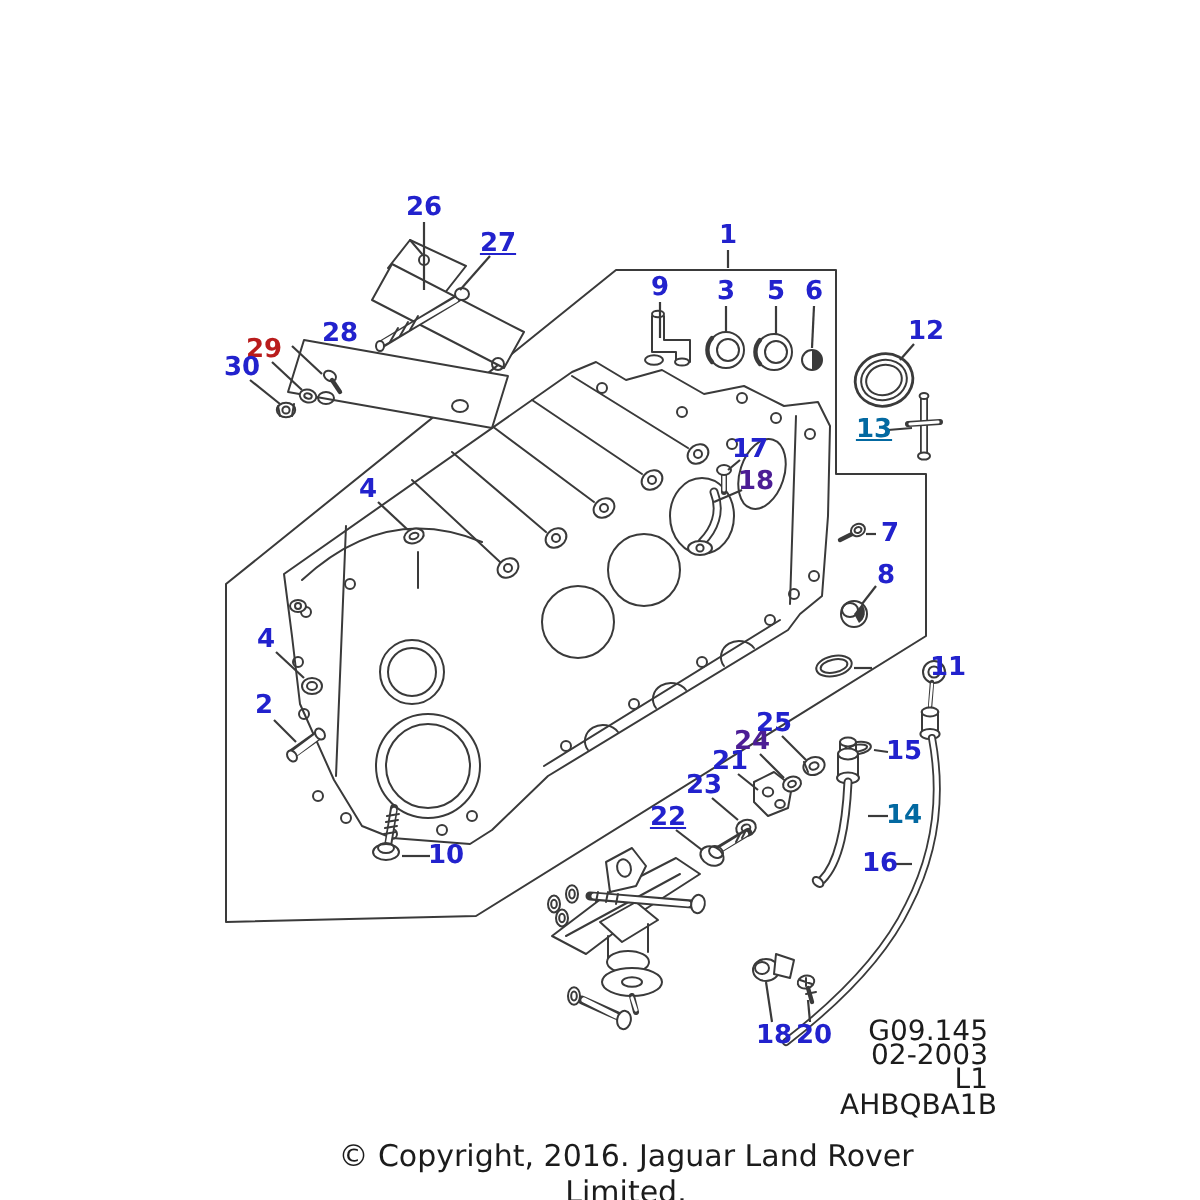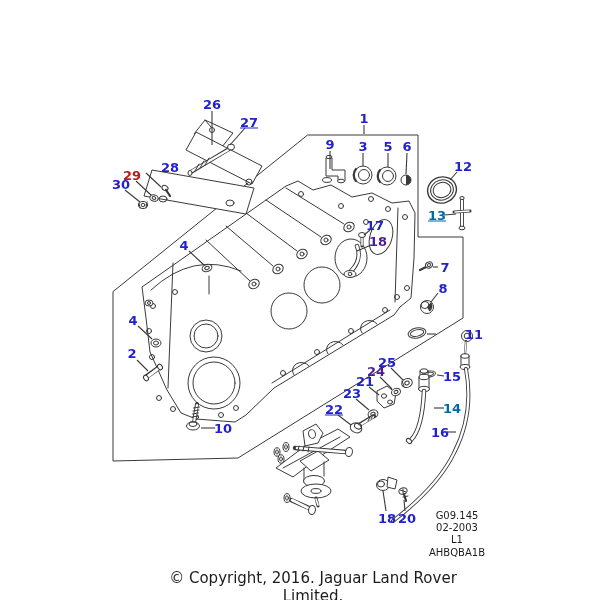--- a/index.html
+++ b/index.html
@@ -2,22 +2,22 @@
 <html><head>
 <meta charset="utf-8">
 <style>
   html,body{margin:0;padding:0;background:#fff;}
   #stage{position:relative;width:600px;height:600px;background:#fff;overflow:hidden;
          font-family:"DejaVu Sans","Liberation Sans",sans-serif;}
   #diagram-svg{position:absolute;left:0;top:0;}
   .callout{position:absolute;transform:translate(-50%,-50%);
            font:bold 13px "DejaVu Sans","Liberation Sans",sans-serif;
            color:#2222cd;cursor:pointer;user-select:none;text-align:right;}
-  .titleblock{position:absolute;left:420px;top:510px;width:74px;text-align:center;
-              font-size:10px;line-height:12.2px;color:#1c1c1c;}
+  .titleblock{position:absolute;left:420px;top:510px;width:74px;text-align:right;
+              font-size:14px;line-height:12.2px;color:#1c1c1c;}
   .copyright{position:absolute;left:163px;top:569px;width:300px;text-align:center;
              font-size:15px;color:#1c1c1c;}
   
   .s  {fill:none;stroke:#3a3a3a;stroke-width:1;stroke-linecap:round;stroke-linejoin:round;}
   .s14{fill:none;stroke:#3a3a3a;stroke-width:1.4;stroke-linecap:round;stroke-linejoin:round;}
   .f  {fill:#ffffff;stroke:#3a3a3a;stroke-width:1;stroke-linejoin:round;}
   .d  {fill:#3a3a3a;stroke:none;}
   .t2 {fill:none;stroke:#3a3a3a;stroke-width:2.2;stroke-linecap:round;}
   .t3 {fill:none;stroke:#3a3a3a;stroke-width:3;stroke-linecap:round;}
   .t4 {fill:none;stroke:#3a3a3a;stroke-width:4;stroke-linecap:round;}

